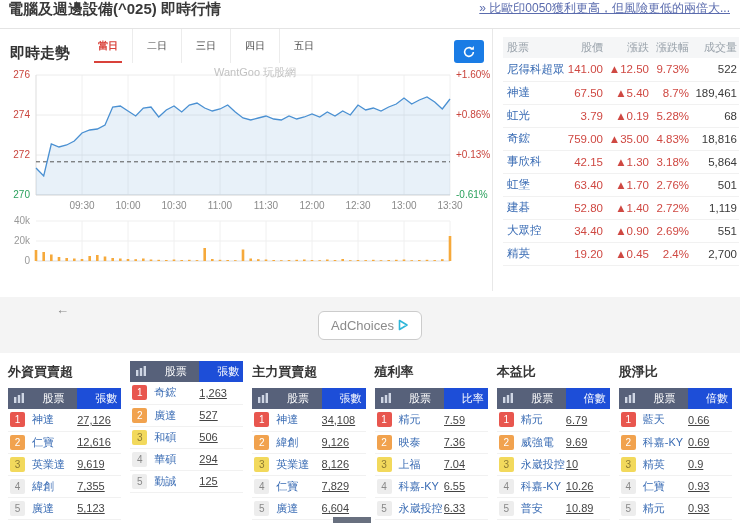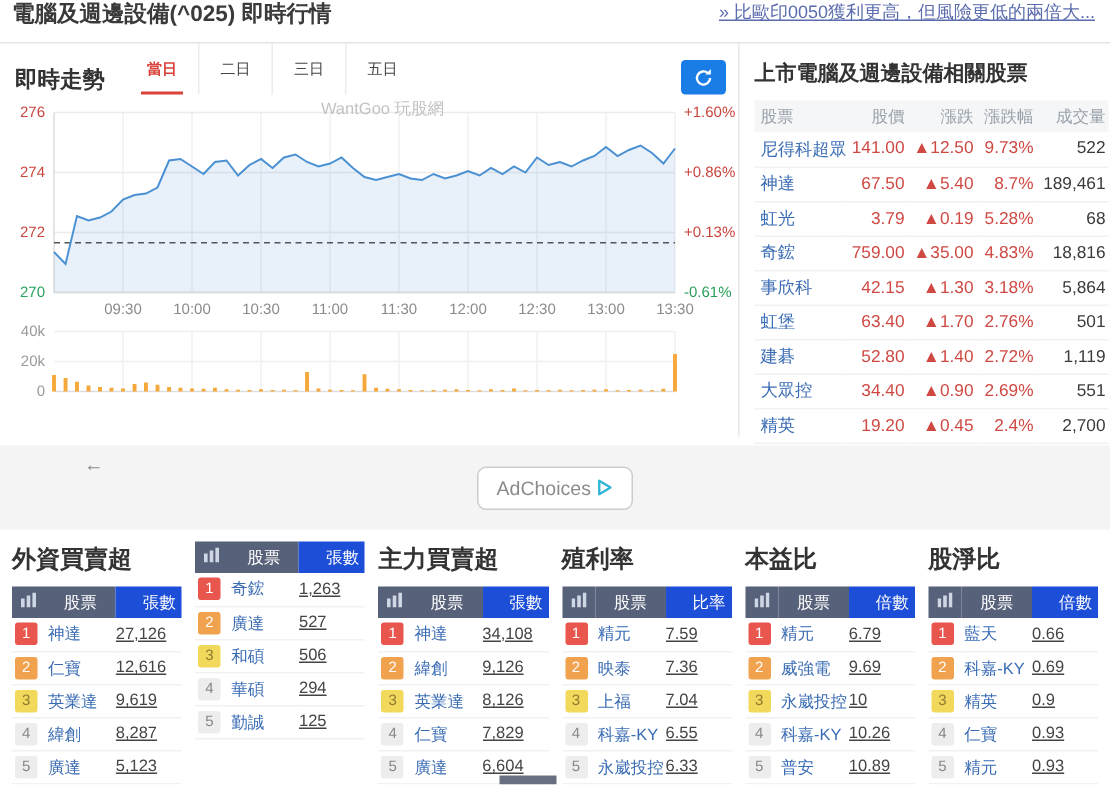--- a/index.html
+++ b/index.html
@@ -38,21 +38,21 @@
   .related td.vol { color:#3a3a3a; text-align:right; padding-right:2px; }
 
   
   .ad-band { height:56px; background:#f4f4f4; margin-top:6px; position:relative; display:flex; align-items:center; justify-content:center; }
   .ad-arrow { position:absolute; left:56px; top:5px; color:#8a8a8a; font-size:13px; cursor:pointer; }
   .adchoices { background:#fff; border:1px solid #ccc; border-radius:6px; padding:6px 12px; font-size:13px; color:#8b8b8b; display:flex; gap:3px; align-items:center; cursor:pointer; }
 
   
   .rank-section { display:flex; gap:9px; padding:8px 8px 0 8px; }
   .rank-table { width:114px; }
-  .rank-title { font-size:16px; font-weight:bold; margin:2px 0 7px; color:#333; }
+  .rank-title { font-size:13px; font-weight:bold; margin:2px 0 7px; color:#333; }
   .rank-table table { width:100%; border-collapse:collapse; font-size:11px; table-layout:fixed; }
   .rank-table th { background:#57617a; color:#fff; font-weight:normal; height:21px; font-size:11px; text-align:center; }
   .rank-table th.icon-th { width:22px; }
   .rank-table th.val { background:#1d4ed8; text-align:right; padding-right:4px; width:44px; }
   .rank-table td { height:22px; border-bottom:1px solid #f1f1f1; white-space:nowrap; overflow:hidden; }
   .badge { display:inline-flex; width:15px; height:15px; border-radius:2px; align-items:center; justify-content:center; font-size:10px; margin-left:2px; }
   td.rname { color:#3a6cb4; cursor:pointer; padding-left:2px; }
   td.rval { text-align:left; color:#444; padding-right:2px;text-decoration:underline; }
 
   .bottom-widget { position:absolute; left:333px; top:517px; width:38px; height:6px; background:#68707f; cursor:pointer; }
@@ -66,20 +66,21 @@
 </div>
 
 <div class="main">
   <section class="chart-panel">
     <div class="panel-head">
       <span class="panel-title">即時走勢</span>
       <nav class="tabs">
         <span class="tab active">當日</span>
         <span class="tab">二日</span>
         <span class="tab">三日</span>
+        <span class="tab">四日</span>
         <span class="tab">五日</span>
       </nav>
       <button class="refresh-btn">
         <span style="display:flex">
           <svg width="14" height="14" viewBox="0 0 16 16">
             <path d="M13 8a5 5 0 1 1-1.6-3.67" fill="none" stroke="#fff" stroke-width="1.8"></path>
             <path d="M13.6 1.2 L13.6 5.4 L9.4 5.4 Z" fill="#fff"></path>
           </svg>
         </span>
       </button>
@@ -188,21 +189,20 @@
         <rect x="410.4" y="197.2" width="2.6" height="0.8" fill="#f6a93b"></rect>
         <rect x="418.0" y="197.0" width="2.6" height="1.0" fill="#f6a93b"></rect>
         <rect x="425.7" y="196.8" width="2.6" height="1.2" fill="#f6a93b"></rect>
         <rect x="433.4" y="197.1" width="2.6" height="0.9" fill="#f6a93b"></rect>
         <rect x="441.0" y="196.2" width="2.6" height="1.8" fill="#f6a93b"></rect>
         <rect x="448.7" y="173.0" width="2.6" height="25.0" fill="#f6a93b"></rect>
       </svg>
   </section>
 
   <aside class="stocks-panel">
-    <div class="stocks-title">上市電腦及週邊設備相關股票</div>
     <table class="related" id="related-table">
       <colgroup>
           <col style="width:62px">
           <col style="width:40px">
           <col style="width:46px">
           <col style="width:40px">
           <col style="width:48px">
         </colgroup>
       <thead>
           <tr>
@@ -321,21 +321,21 @@
             <td class="rval">12,616</td>
           </tr>
           <tr>
             <td><span class="badge" style="background: rgb(242, 217, 92); color: rgb(141, 122, 51);">3</span></td>
             <td class="rname">英業達</td>
             <td class="rval">9,619</td>
           </tr>
           <tr>
             <td><span class="badge" style="background: rgb(237, 237, 237); color: rgb(136, 136, 136);">4</span></td>
             <td class="rname">緯創</td>
-            <td class="rval">8,287</td>
+            <td class="rval">7,355</td>
           </tr>
           <tr>
             <td><span class="badge" style="background: rgb(237, 237, 237); color: rgb(136, 136, 136);">5</span></td>
             <td class="rname">廣達</td>
             <td class="rval">5,123</td>
           </tr>
         </tbody>
       </table>
     </div>
     <div class="rank-table">

